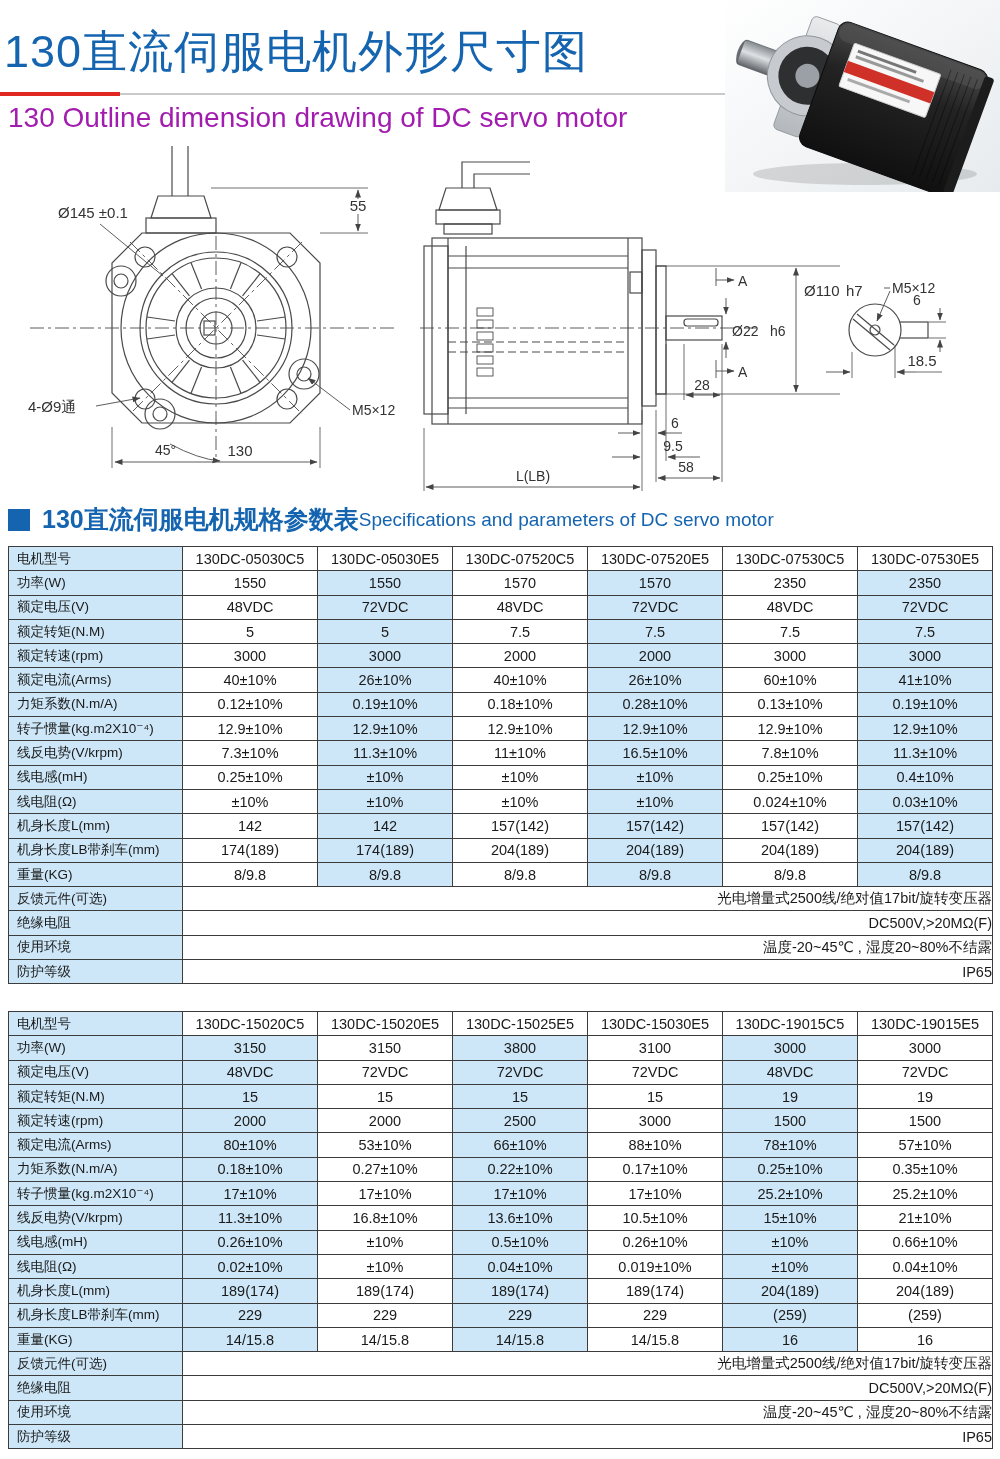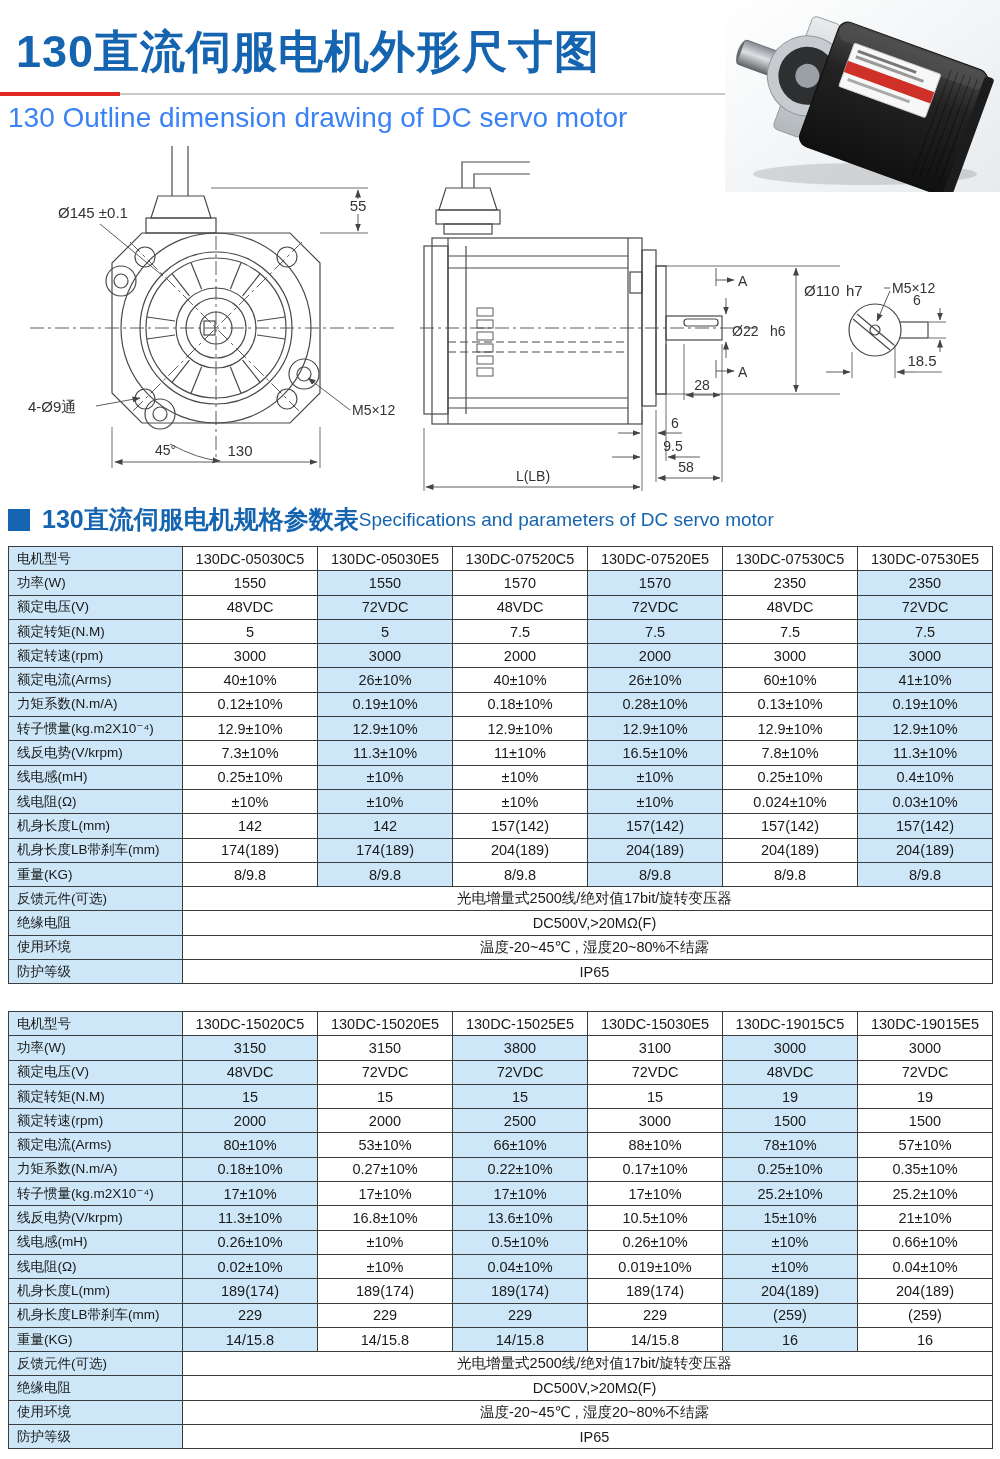--- a/index.html
+++ b/index.html
@@ -7,42 +7,42 @@
     --lblue:#cde7f8;
     --red:#e02722;
     --border:#3c3c3c;
     --ink:#1a1a1a;
     --draw:#4a4a4a;
   }
   html,body{margin:0;padding:0;background:#fff;}
   body{font-family:"Liberation Sans","DejaVu Sans",sans-serif;color:var(--ink);}
   .page{position:relative;width:1000px;height:1459px;overflow:hidden;background:#fff;}
 
-  .title-cn{position:absolute;left:16px;top:22px;font-size:45px;font-weight:bold;color:var(--blue);letter-spacing:1px;white-space:nowrap;}
+  .title-cn{position:absolute;left:4px;top:22px;font-size:45px;font-weight:normal;color:var(--blue);letter-spacing:1px;white-space:nowrap;}
   .divider-red{position:absolute;left:0;top:92px;width:120px;height:4px;background:var(--red);}
   .divider-gray{position:absolute;left:120px;top:93px;width:880px;height:2px;background:#c9c9c9;}
-  .title-en{position:absolute;left:8px;top:102px;font-size:28px;color:#3b82f6;white-space:nowrap;}
+  .title-en{position:absolute;left:8px;top:102px;font-size:28px;color:#a21caf;white-space:nowrap;}
 
   .photo{position:absolute;left:725px;top:0;width:275px;height:192px;}
   .drawing{position:absolute;left:0;top:145px;width:1000px;height:362px;}
   .drawing text{fill:#333;font-size:14px;}
   .drawing .dimtxt{font-size:15px;}
 
   .sec-header{position:absolute;left:8px;top:503px;display:flex;align-items:center;white-space:nowrap;}
   .sec-square{width:22px;height:22px;background:var(--blue);margin-right:12px;flex:0 0 auto;}
   .sec-cn{font-size:25px;font-weight:bold;color:var(--blue);text-align:right;}
   .sec-en{font-size:19px;color:var(--blue);}
 
   .spec-table{position:absolute;left:8px;width:985px;border-collapse:collapse;table-layout:fixed;padding-left:46px;}
   #table1{top:546px;}
   #table2{top:1011px;}
   .spec-table td{border:1.5px solid var(--border);height:23.3px;padding:0;font-size:14.5px;text-align:center;overflow:hidden;white-space:nowrap;}
   .spec-table td.lbl{width:165px;text-align:left;padding-left:8px;background:var(--lblue);font-size:13.5px;}
   .spec-table td.shade{background:var(--lblue);}
-  .spec-table td.ftr{text-align:center;padding-left:14px;}
+  .spec-table td.ftr{text-align:right;padding-left:14px;}
 </style>
 </head>
 <body>
 
 <div class="page">
 
   <div class="title-cn">130直流伺服电机外形尺寸图</div>
   <div class="divider-red"></div>
   <div class="divider-gray"></div>
   <div class="title-en">130 Outline dimension drawing of DC servo motor</div>

